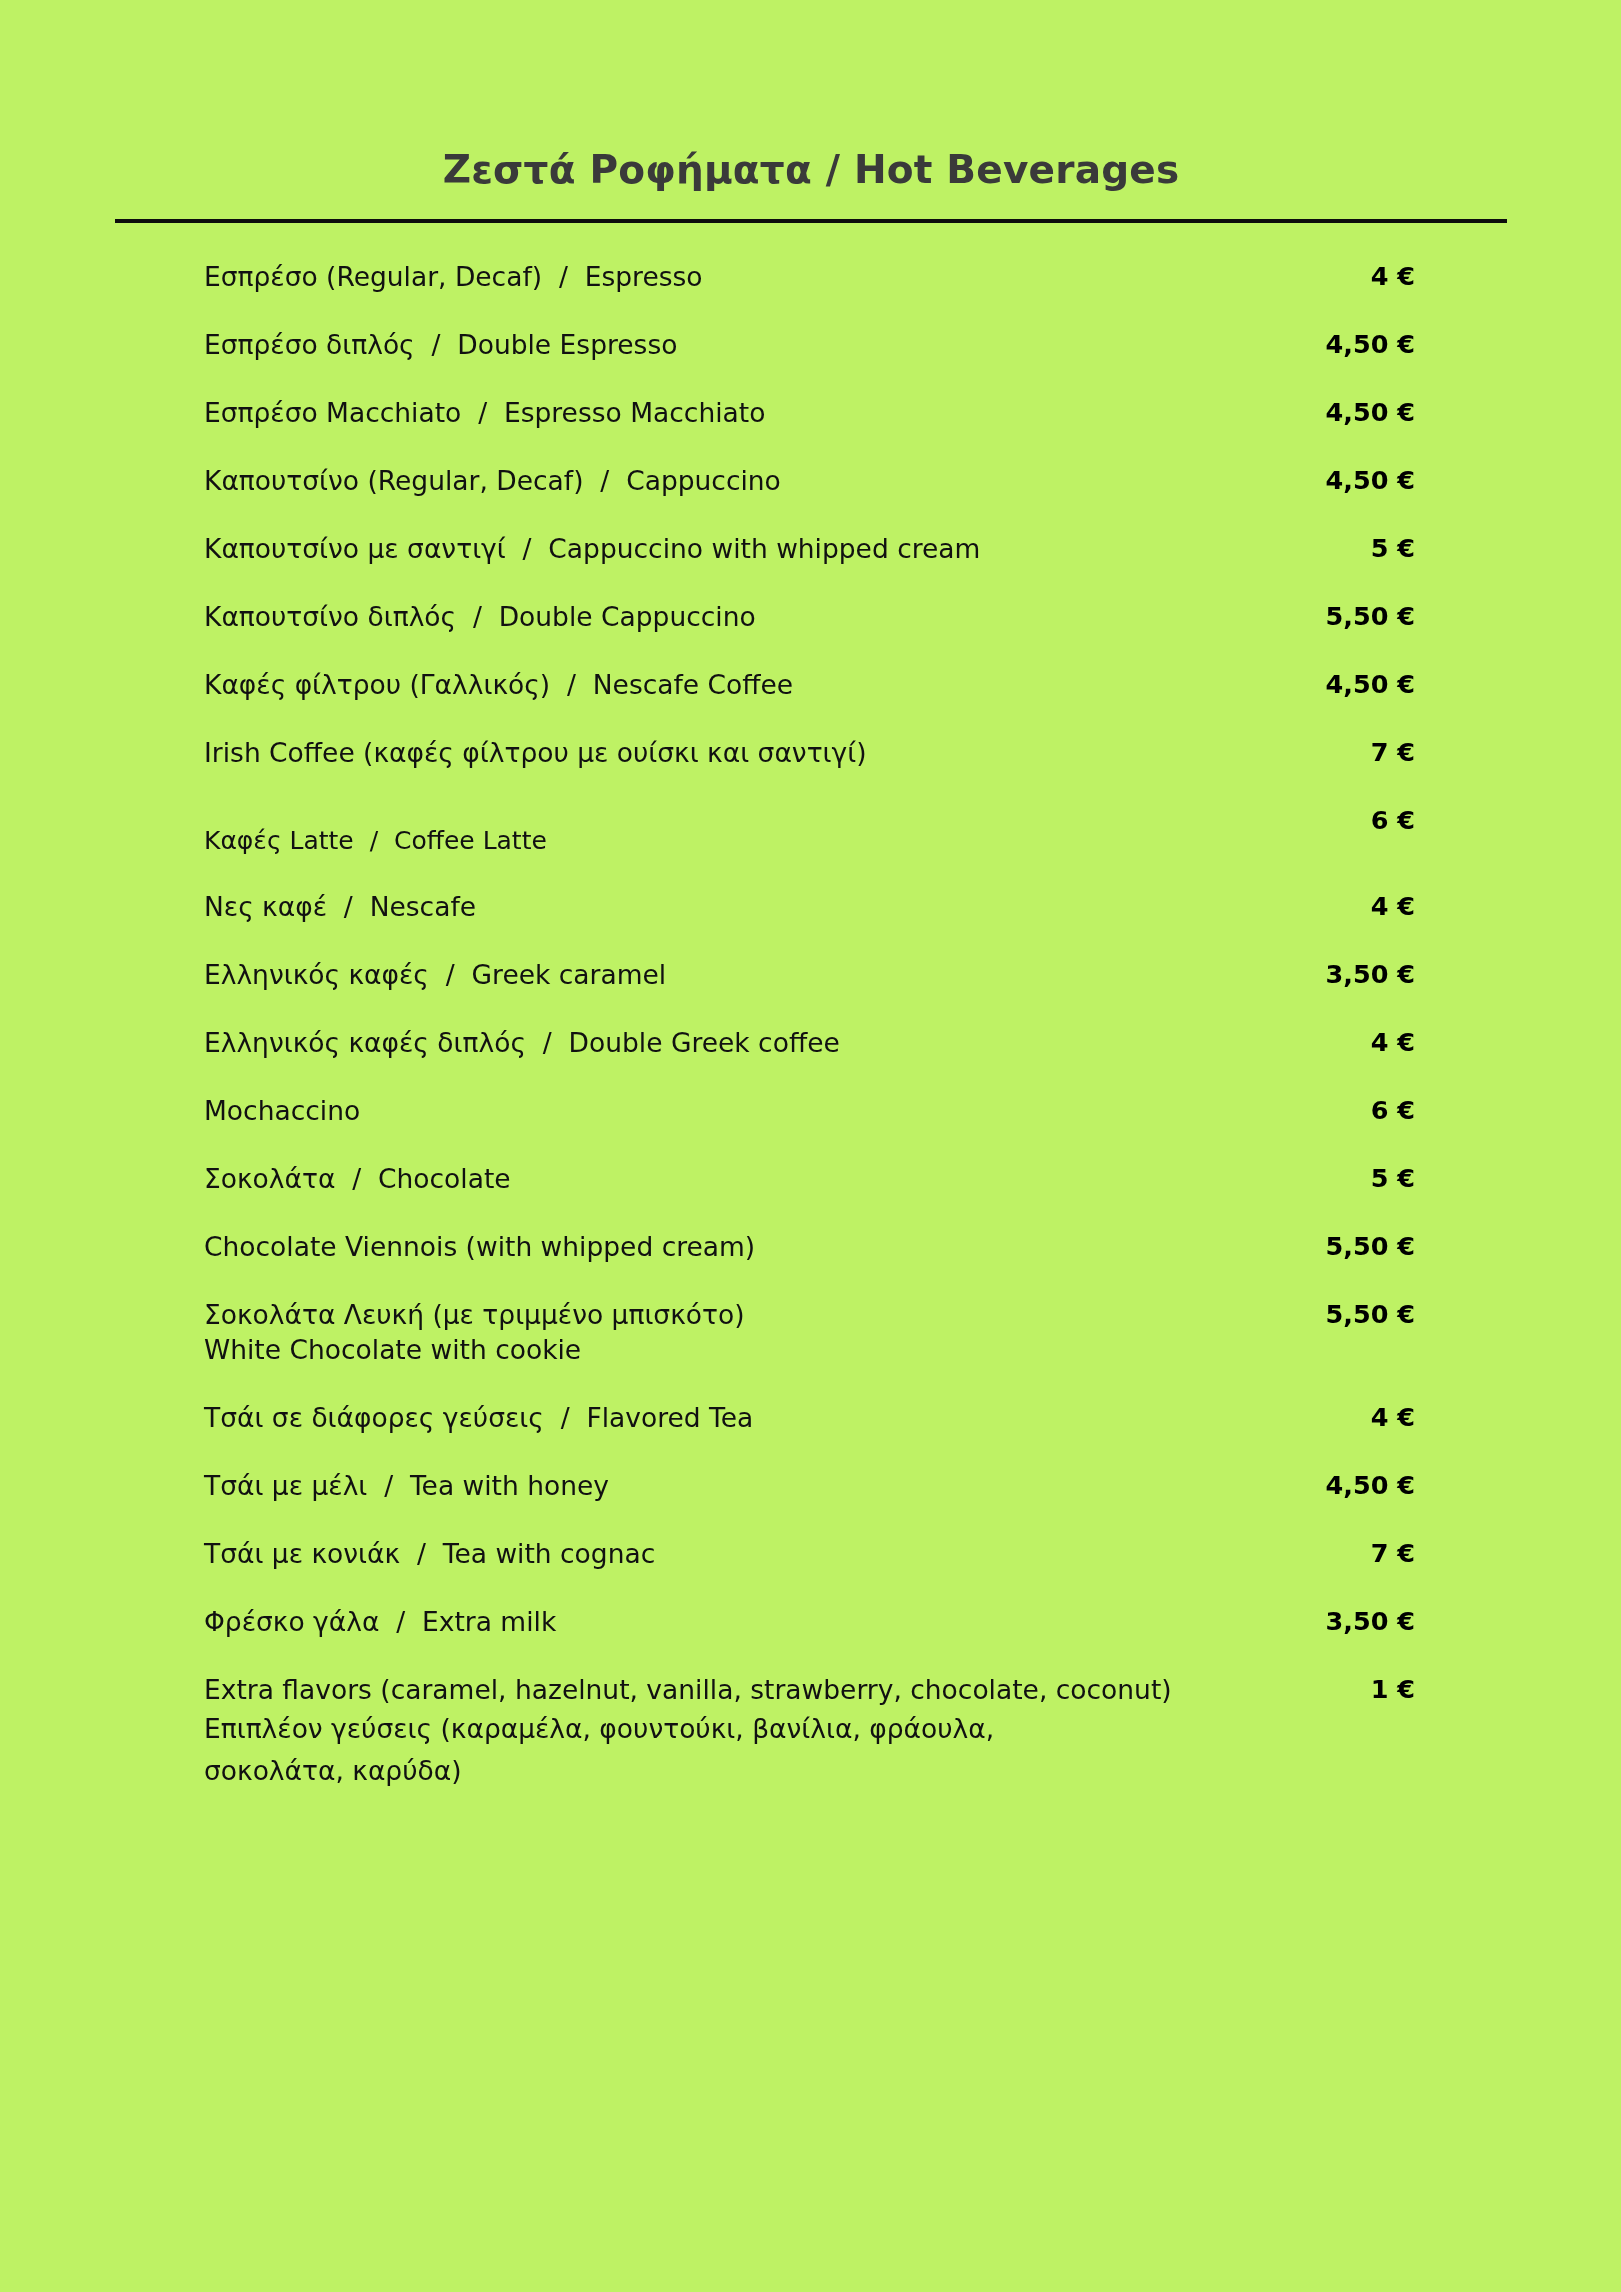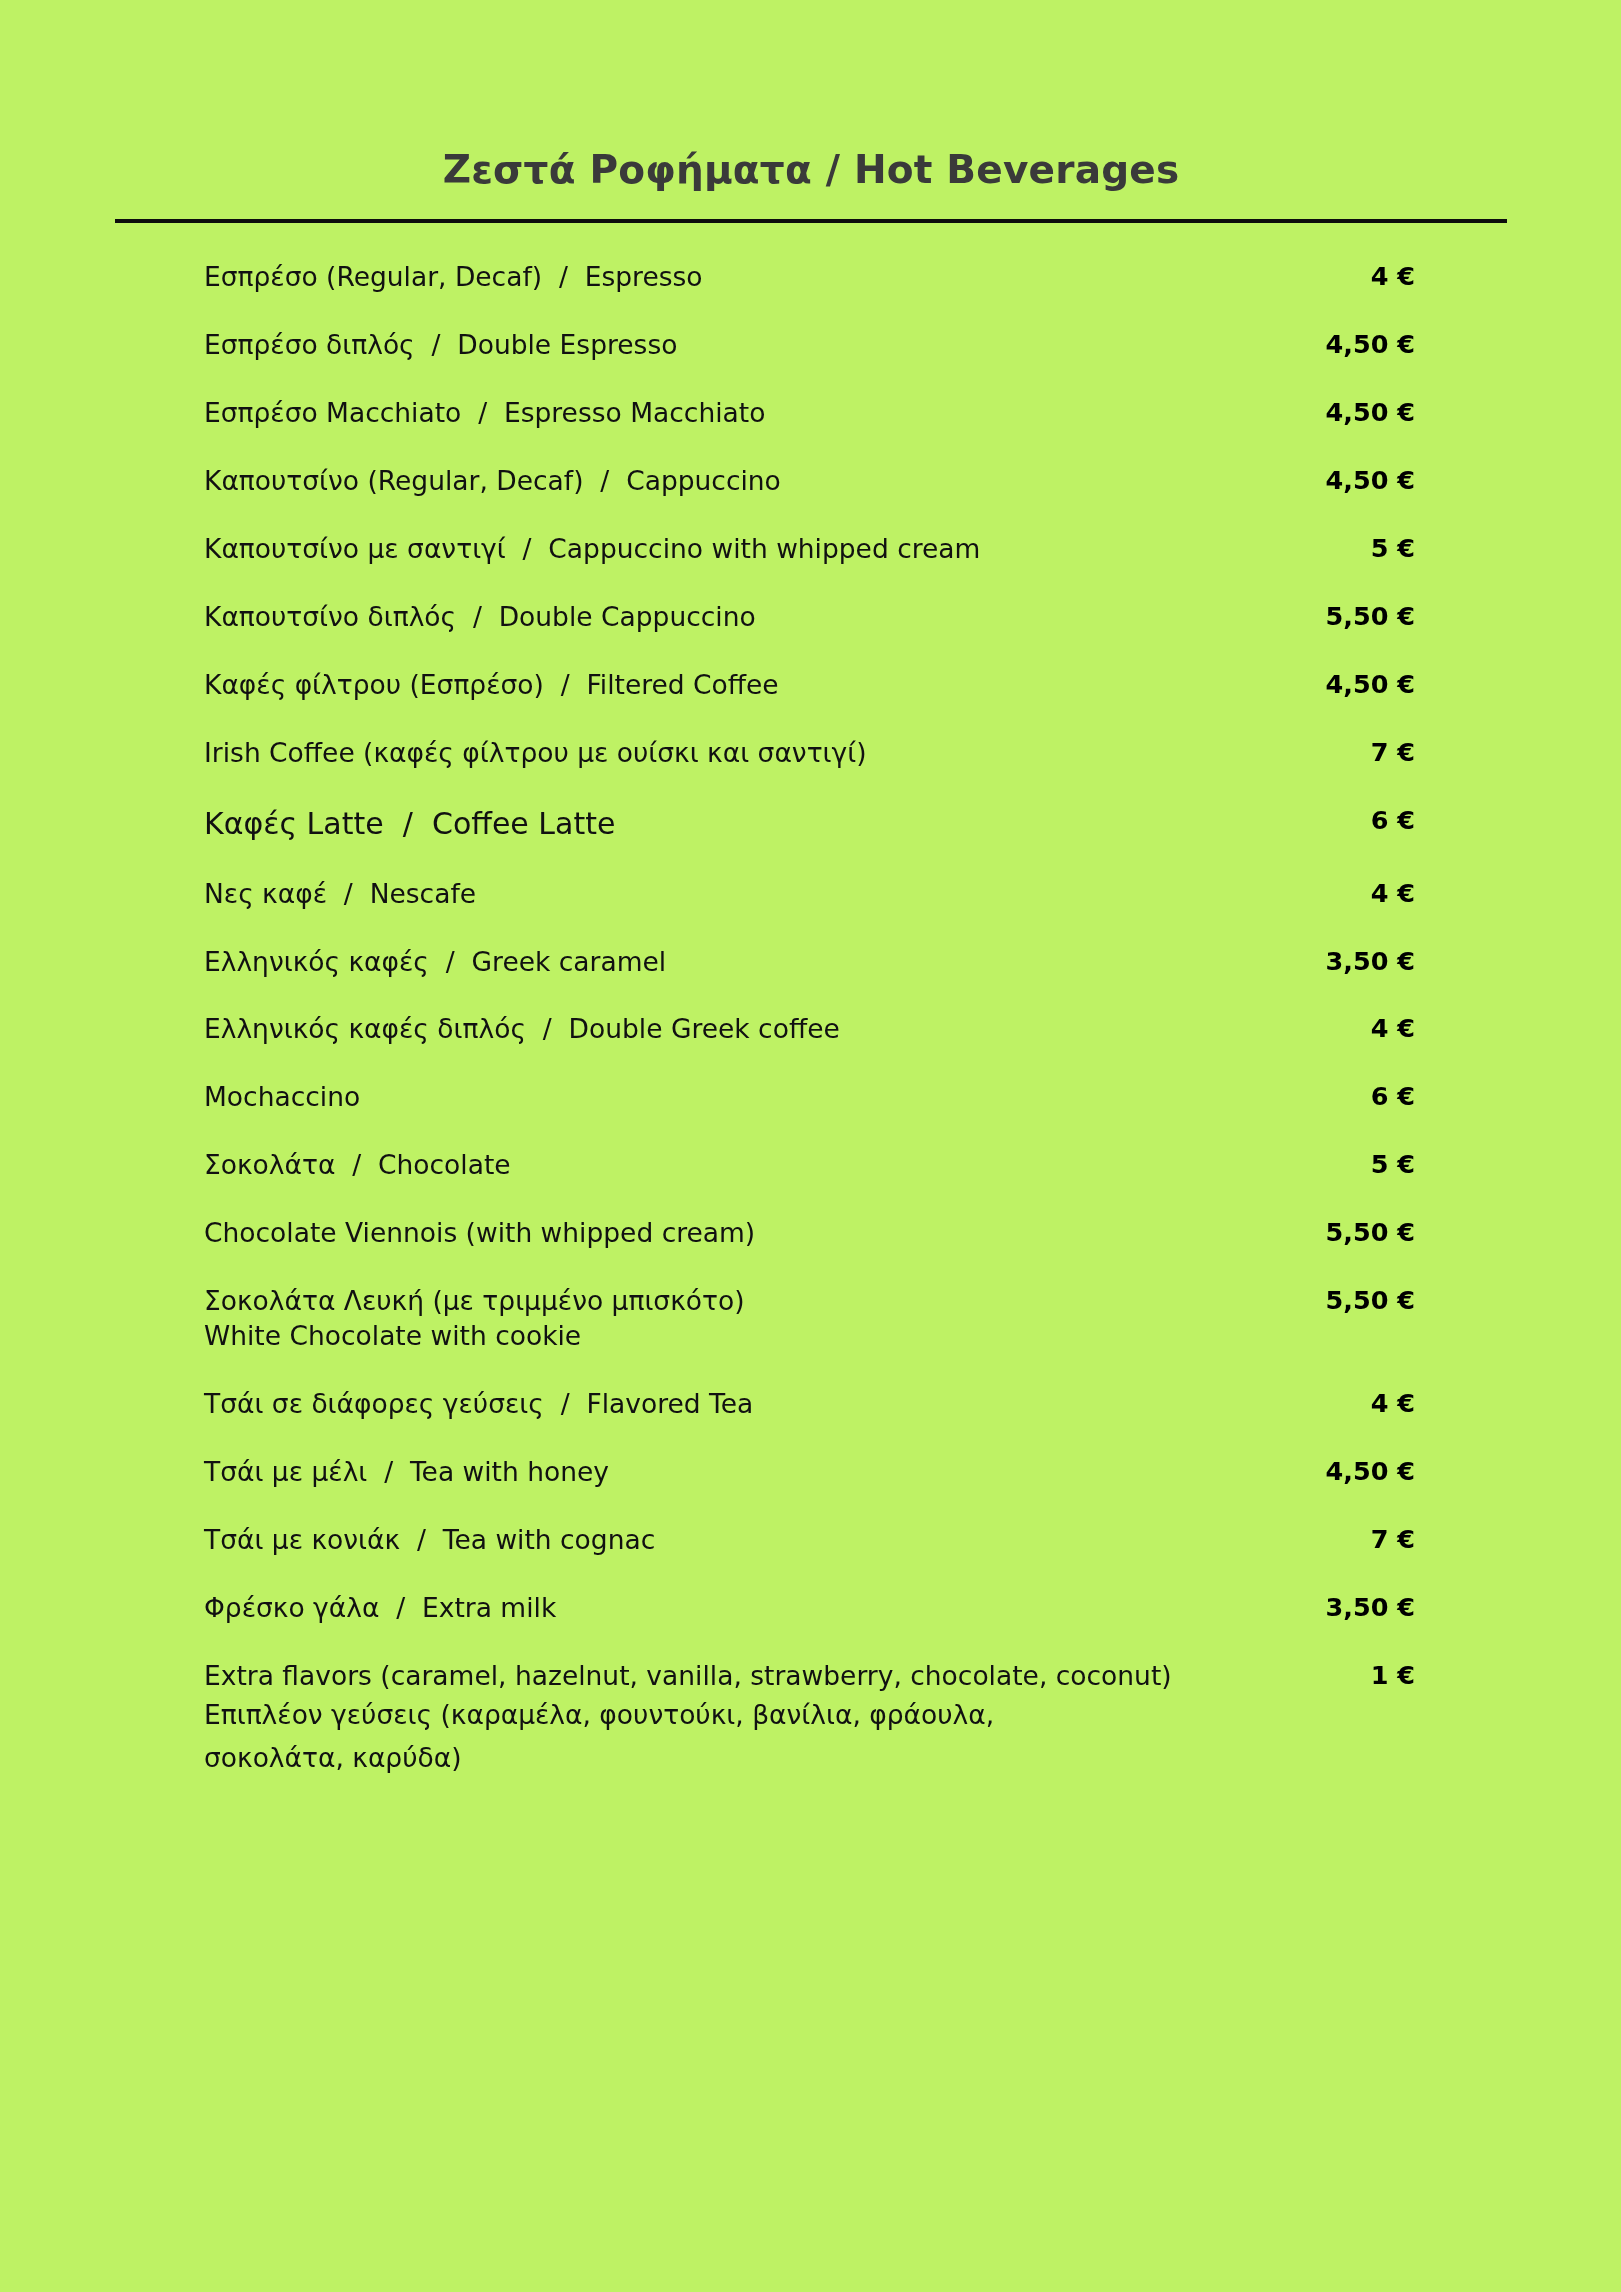--- a/index.html
+++ b/index.html
@@ -71,21 +71,22 @@
     white-space: pre-wrap;
   }
 
   
   .item-line.loose {
     line-height: 1.62;
   }
 
   
   .item-row.emphasis .item-line {
-    font-size: 30px;
+    font-size: 25px;
+    margin-top: 20px;
   }
 
   .item-price {
     flex: 0 0 auto;
     font-size: 25.5px;
     font-weight: bold;
     color: #000000;
     line-height: 1.32;
     text-align: right;
     white-space: nowrap;
@@ -134,21 +135,21 @@
           <div class="item-price">5 €</div>
         </div>
         <div class="item-row">
           <div class="item-names">
             <div class="item-line">Καπουτσίνο διπλός  /  Double Cappuccino</div>
           </div>
           <div class="item-price">5,50 €</div>
         </div>
         <div class="item-row">
           <div class="item-names">
-            <div class="item-line">Καφές φίλτρου (Εσπρέσο)  /  Filtered Coffee</div>
+            <div class="item-line">Καφές φίλτρου (Γαλλικός)  /  Nescafe Coffee</div>
           </div>
           <div class="item-price">4,50 €</div>
         </div>
         <div class="item-row">
           <div class="item-names">
             <div class="item-line">Irish Coffee (καφές φίλτρου με ουίσκι και σαντιγί)</div>
           </div>
           <div class="item-price">7 €</div>
         </div>
         <div class="item-row emphasis">

